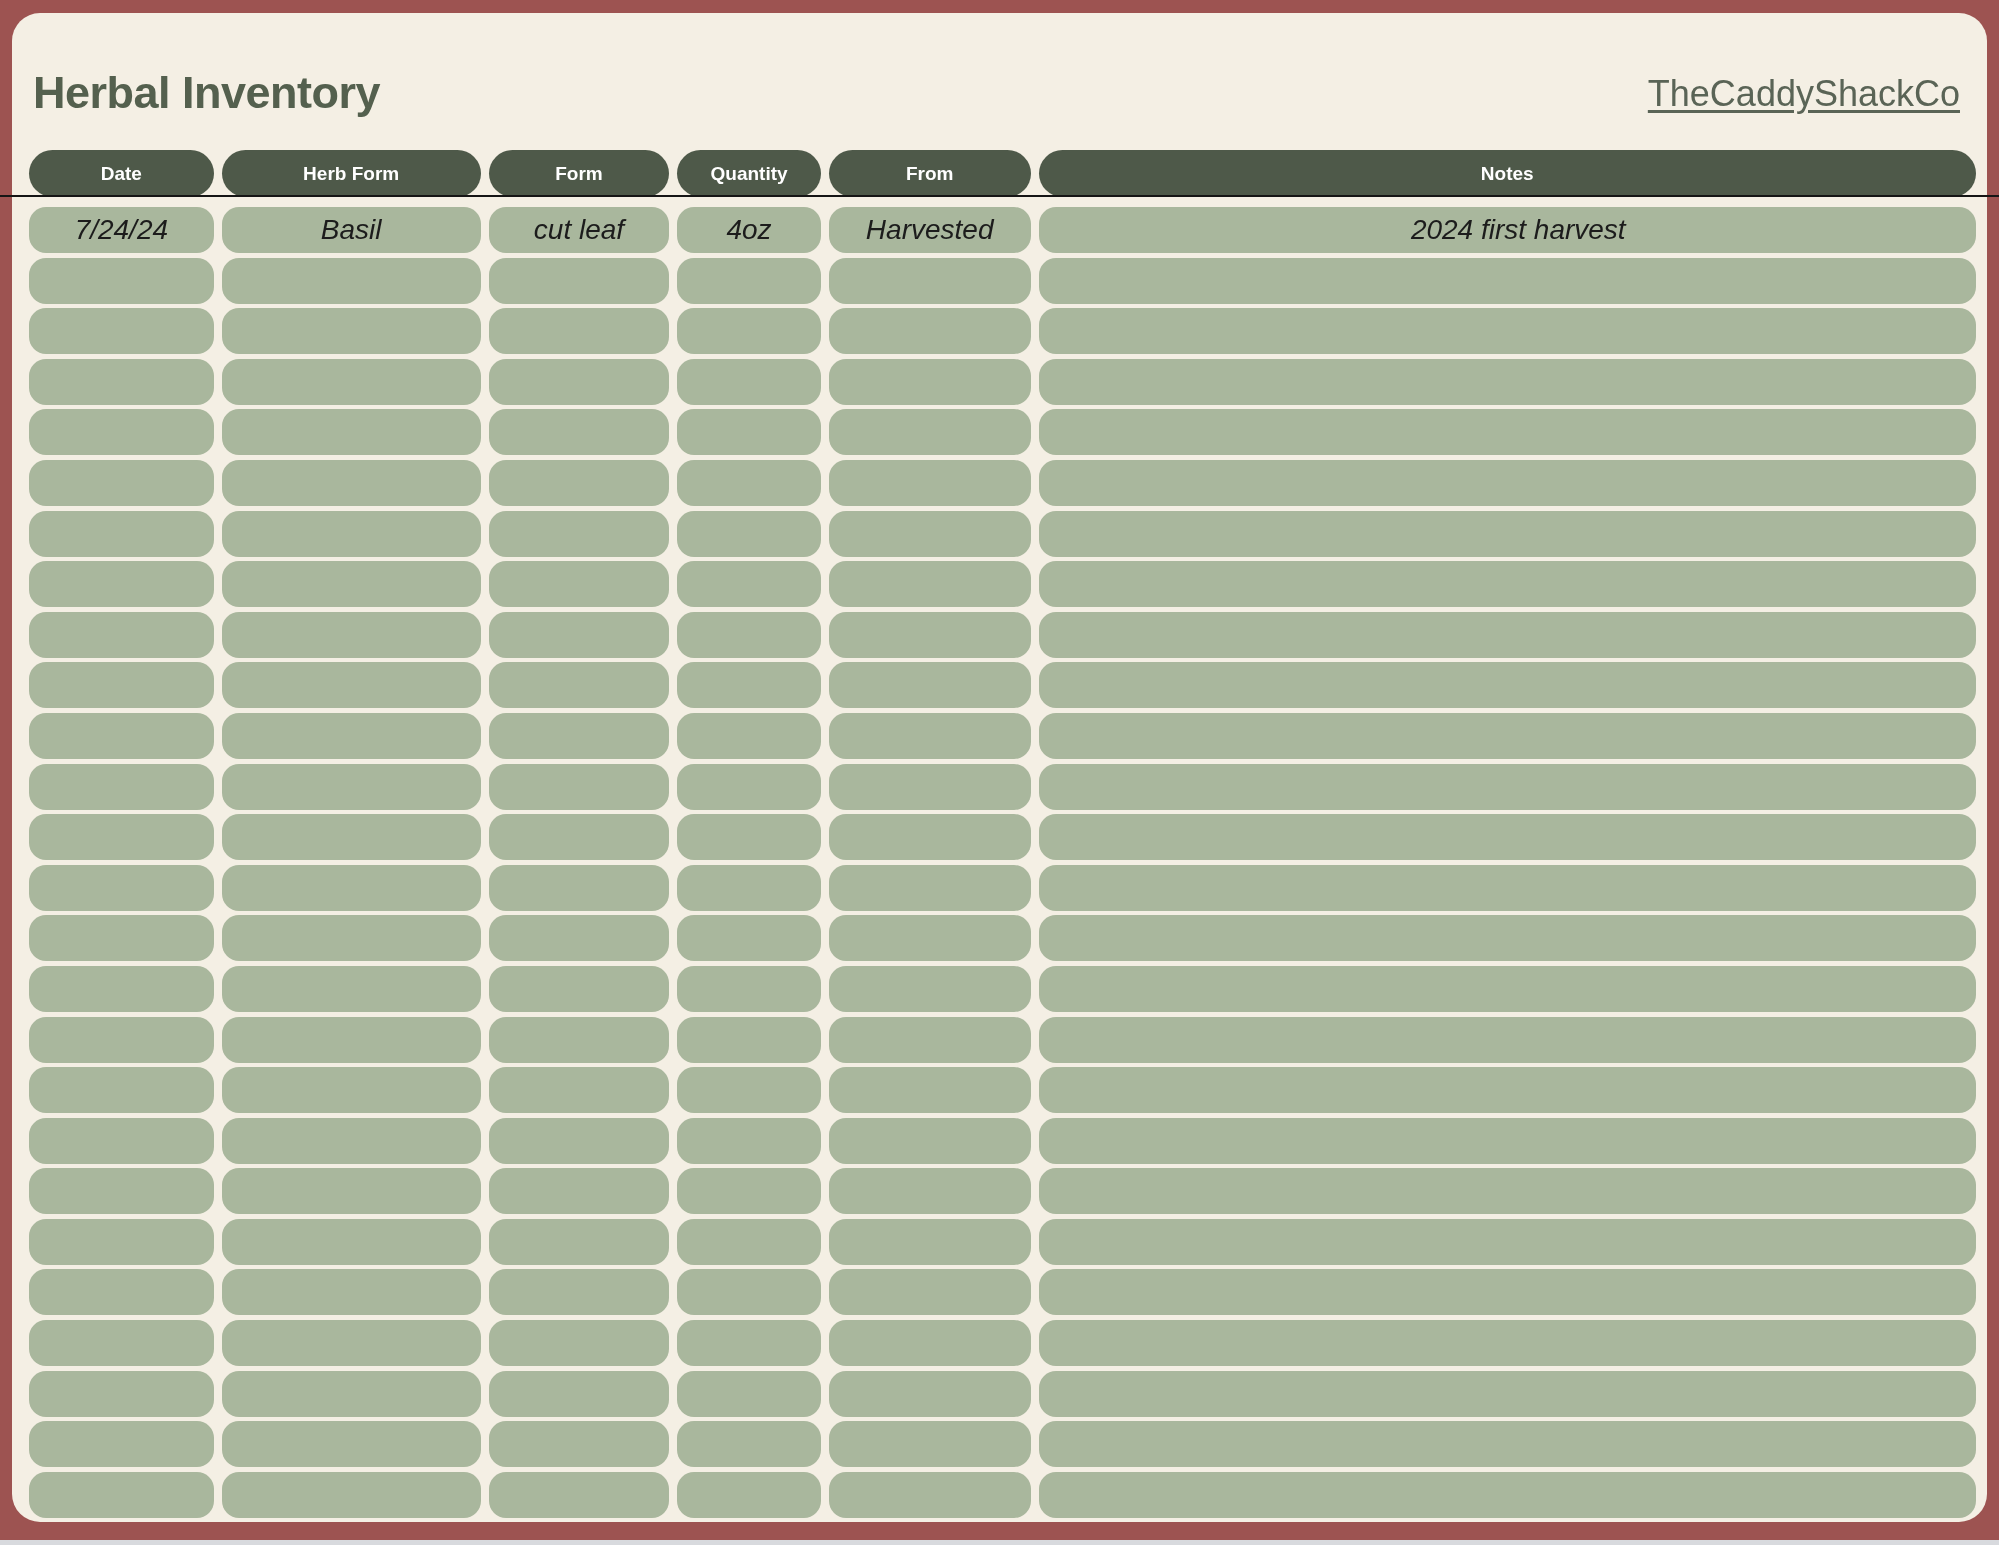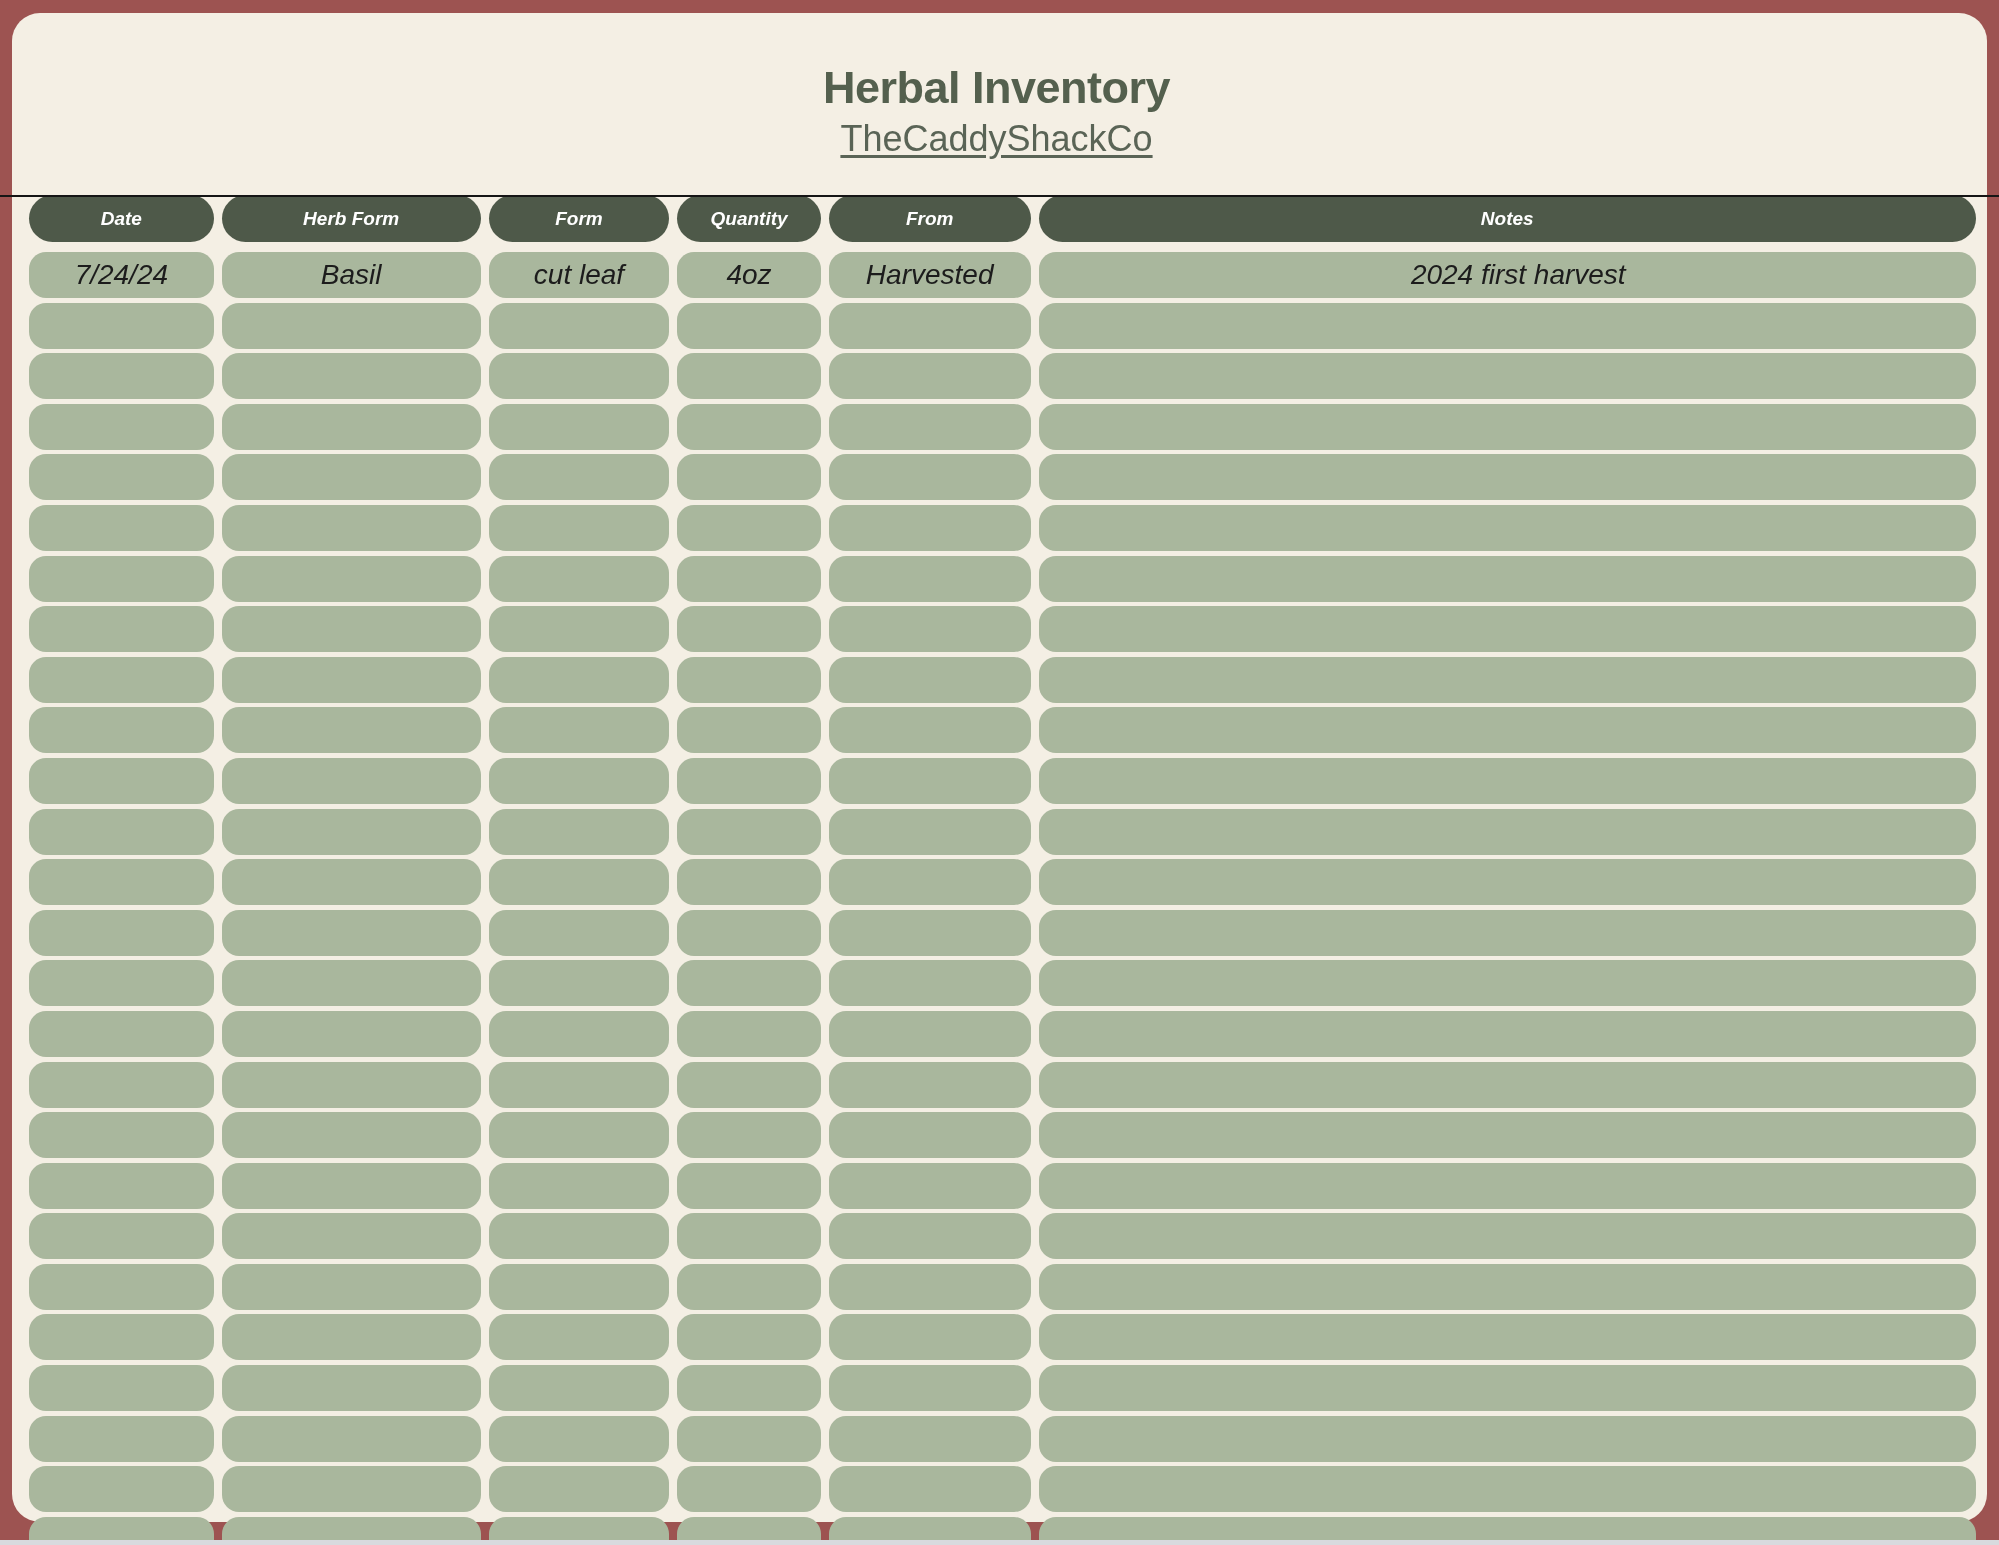--- a/index.html
+++ b/index.html
@@ -25,23 +25,22 @@
     position:absolute;
     left:12px;top:13px;
     width:1975px;height:1509px;
     background:var(--card);
     border-radius:28px;
     padding:0 11px 0 17px;
   }
   .topbar{
     display:flex;
     justify-content:space-between;
-    align-items:center;
+    align-items:flex-end;
     padding:52px 16px 0 4px;
-    flex-direction:column;
   }
   .page-title{
     margin:0;
     font-size:45px;
     line-height:1;
     font-weight:bold;
     letter-spacing:-0.5px;
     color:var(--title);
   }
   .brand{
@@ -50,21 +49,21 @@
     text-decoration:underline;
     text-underline-offset:4px;
     margin-top:8px;
     cursor:pointer;
   }
   .grid{
     display:grid;
     grid-template-columns:184fr 258fr 180fr 143fr 201fr 934fr;
     column-gap:8px;
   }
-  .headers{margin-top:35px;font-style:italic;}
+  .headers{margin-top:35px;}
   .header-pill{
     height:47px;
     background:var(--dark);
     border-radius:24px;
     display:flex;
     align-items:center;
     justify-content:center;
     color:#ffffff;
     font-weight:bold;
     font-size:19px;

